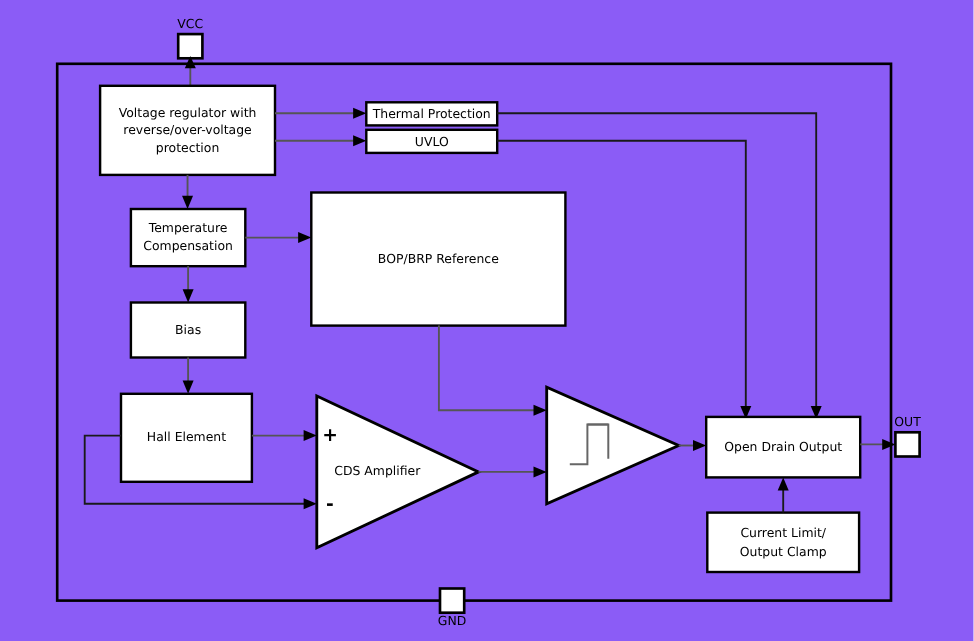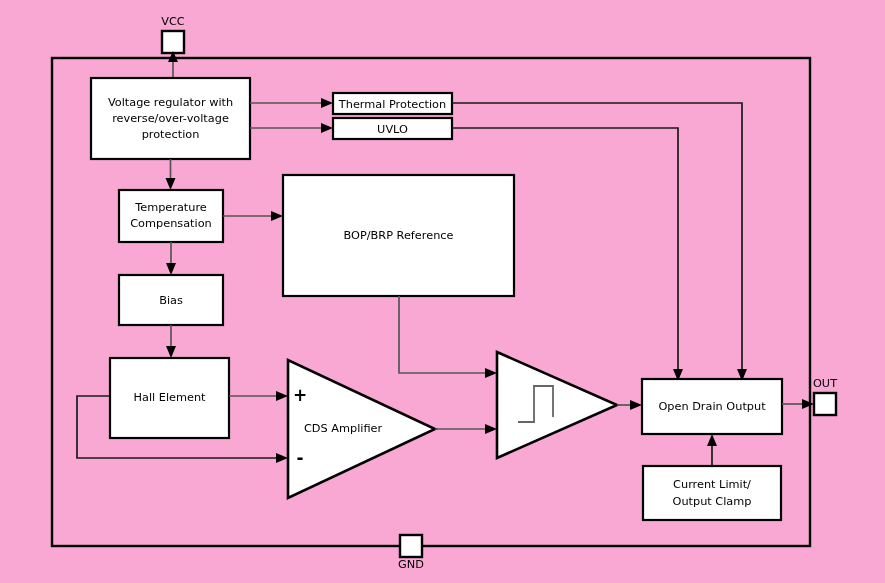--- a/index.html
+++ b/index.html
@@ -10,21 +10,21 @@
   body {
     width: 885px;
     height: 583px;
     font-family: "DejaVu Sans", sans-serif;
     overflow: hidden;
   }
   #diagram-root {
     position: relative;
     width: 885px;
     height: 583px;
-    background: #f9a8d4;
+    background: #8b5cf6;
   }
   svg#block-diagram {
     display: block;
     width: 885px;
     height: 583px;
   }
   .blk-rect {
     fill: #ffffff;
     stroke: #000000;
     stroke-width: 2.2;

